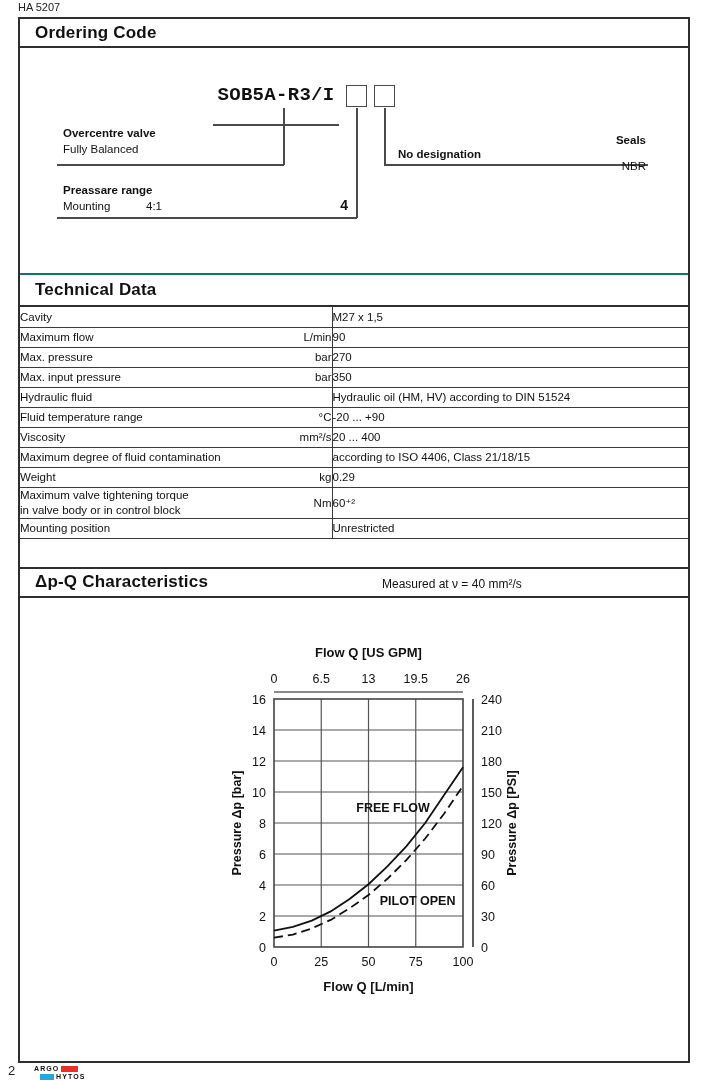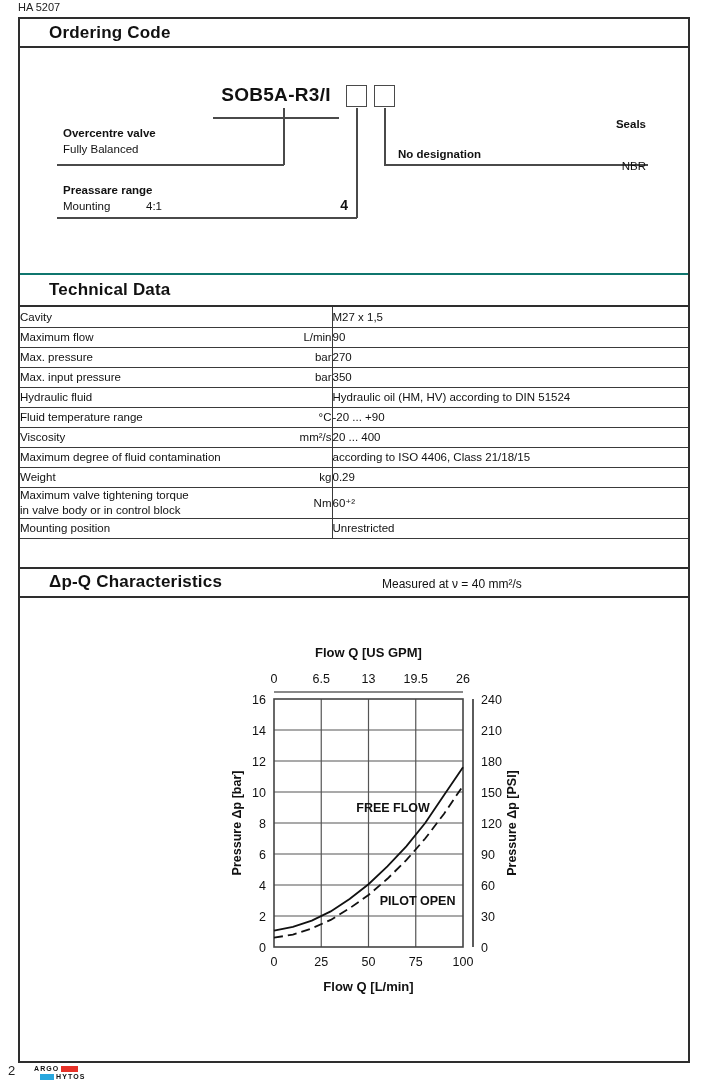--- a/index.html
+++ b/index.html
@@ -8,32 +8,32 @@
     background:#ffffff;color:#1a1a1a;
     font-family:"Liberation Sans","DejaVu Sans",sans-serif;
     font-size:11.5px;
   }
   .doc-code{position:absolute;left:18px;top:1px;font-size:11px;color:#222;}
   .sheet{
     position:absolute;left:18px;top:17px;width:672px;height:1046px;
     border:2px solid #2e2e2e;box-sizing:border-box;background:#fff;
   }
   .band{display:flex;align-items:center;position:relative;box-sizing:border-box;}
-  .band-title{font-size:17px;font-weight:bold;padding-left:29px;letter-spacing:0.2px;color:#111;}
+  .band-title{font-size:17px;font-weight:bold;padding-left:15px;letter-spacing:0.2px;color:#111;}
   .band1{height:29px;border-bottom:2px solid #2e2e2e;}
   .band2{height:34px;border-top:2px solid #0f766e;border-bottom:2px solid #2e2e2e;}
   .band3{height:31px;border-top:2px solid #2e2e2e;border-bottom:2px solid #2e2e2e;margin-top:28px;}
   .band-note{position:absolute;left:362px;top:8px;font-size:12px;color:#111;}
 
   
   .ordering{position:relative;height:225px;}
   .code-text{
     position:absolute;left:193px;top:36px;width:126px;text-align:center;
     font-size:19px;font-weight:bold;letter-spacing:0.3px;
-    border-bottom:2px solid #4a4a4a;padding-bottom:11px;color:#111;
+    border-bottom:2px solid #4a4a4a;padding-bottom:18px;color:#111;font-family:Liberation Mono, monospace;
   }
   .obox{position:absolute;top:37px;width:19px;height:20px;border:1.5px solid #4a4a4a;background:#fff;}
   .obox1{left:326px;}
   .obox2{left:354px;}
   .vline,.hline{position:absolute;background:#4a4a4a;}
   .vline{width:1.5px;}
   .hline{height:1.5px;}
   .ord-label-b{position:absolute;font-weight:bold;font-size:11.5px;color:#111;}
   .ord-label{position:absolute;font-size:11.5px;color:#111;}
   .ord-right{text-align:right;}
@@ -90,21 +90,21 @@
     <div class="vline" style="left:336px;top:60px;height:110px;"></div>
     <div class="hline" style="left:37px;top:169px;width:300px;"></div>
     <div class="ord-label-b" style="left:43px;top:136px;">Preassare range</div>
     <div class="ord-label" style="left:43px;top:152px;">Mounting</div>
     <div class="ord-label" style="left:126px;top:152px;">4:1</div>
     <div class="ord-label digit ord-right" style="left:300px;top:149px;width:28px;">4</div>
 
     <div class="vline" style="left:364px;top:60px;height:57px;"></div>
     <div class="hline" style="left:364px;top:116px;width:264px;"></div>
     <div class="ord-label-b" style="left:378px;top:100px;">No designation</div>
-    <div class="ord-label-b ord-right" style="left:450px;top:70px;width:176px;">Seals</div>
+    <div class="ord-label-b ord-right" style="left:450px;top:86px;width:176px;">Seals</div>
     <div class="ord-label ord-right" style="left:450px;top:112px;width:176px;">NBR</div>
   </div>
 
   <div class="band band2">
     <span class="band-title">Technical Data</span>
   </div>
 
   <table class="tech">
     <colgroup>
         <col style="width:254px">

